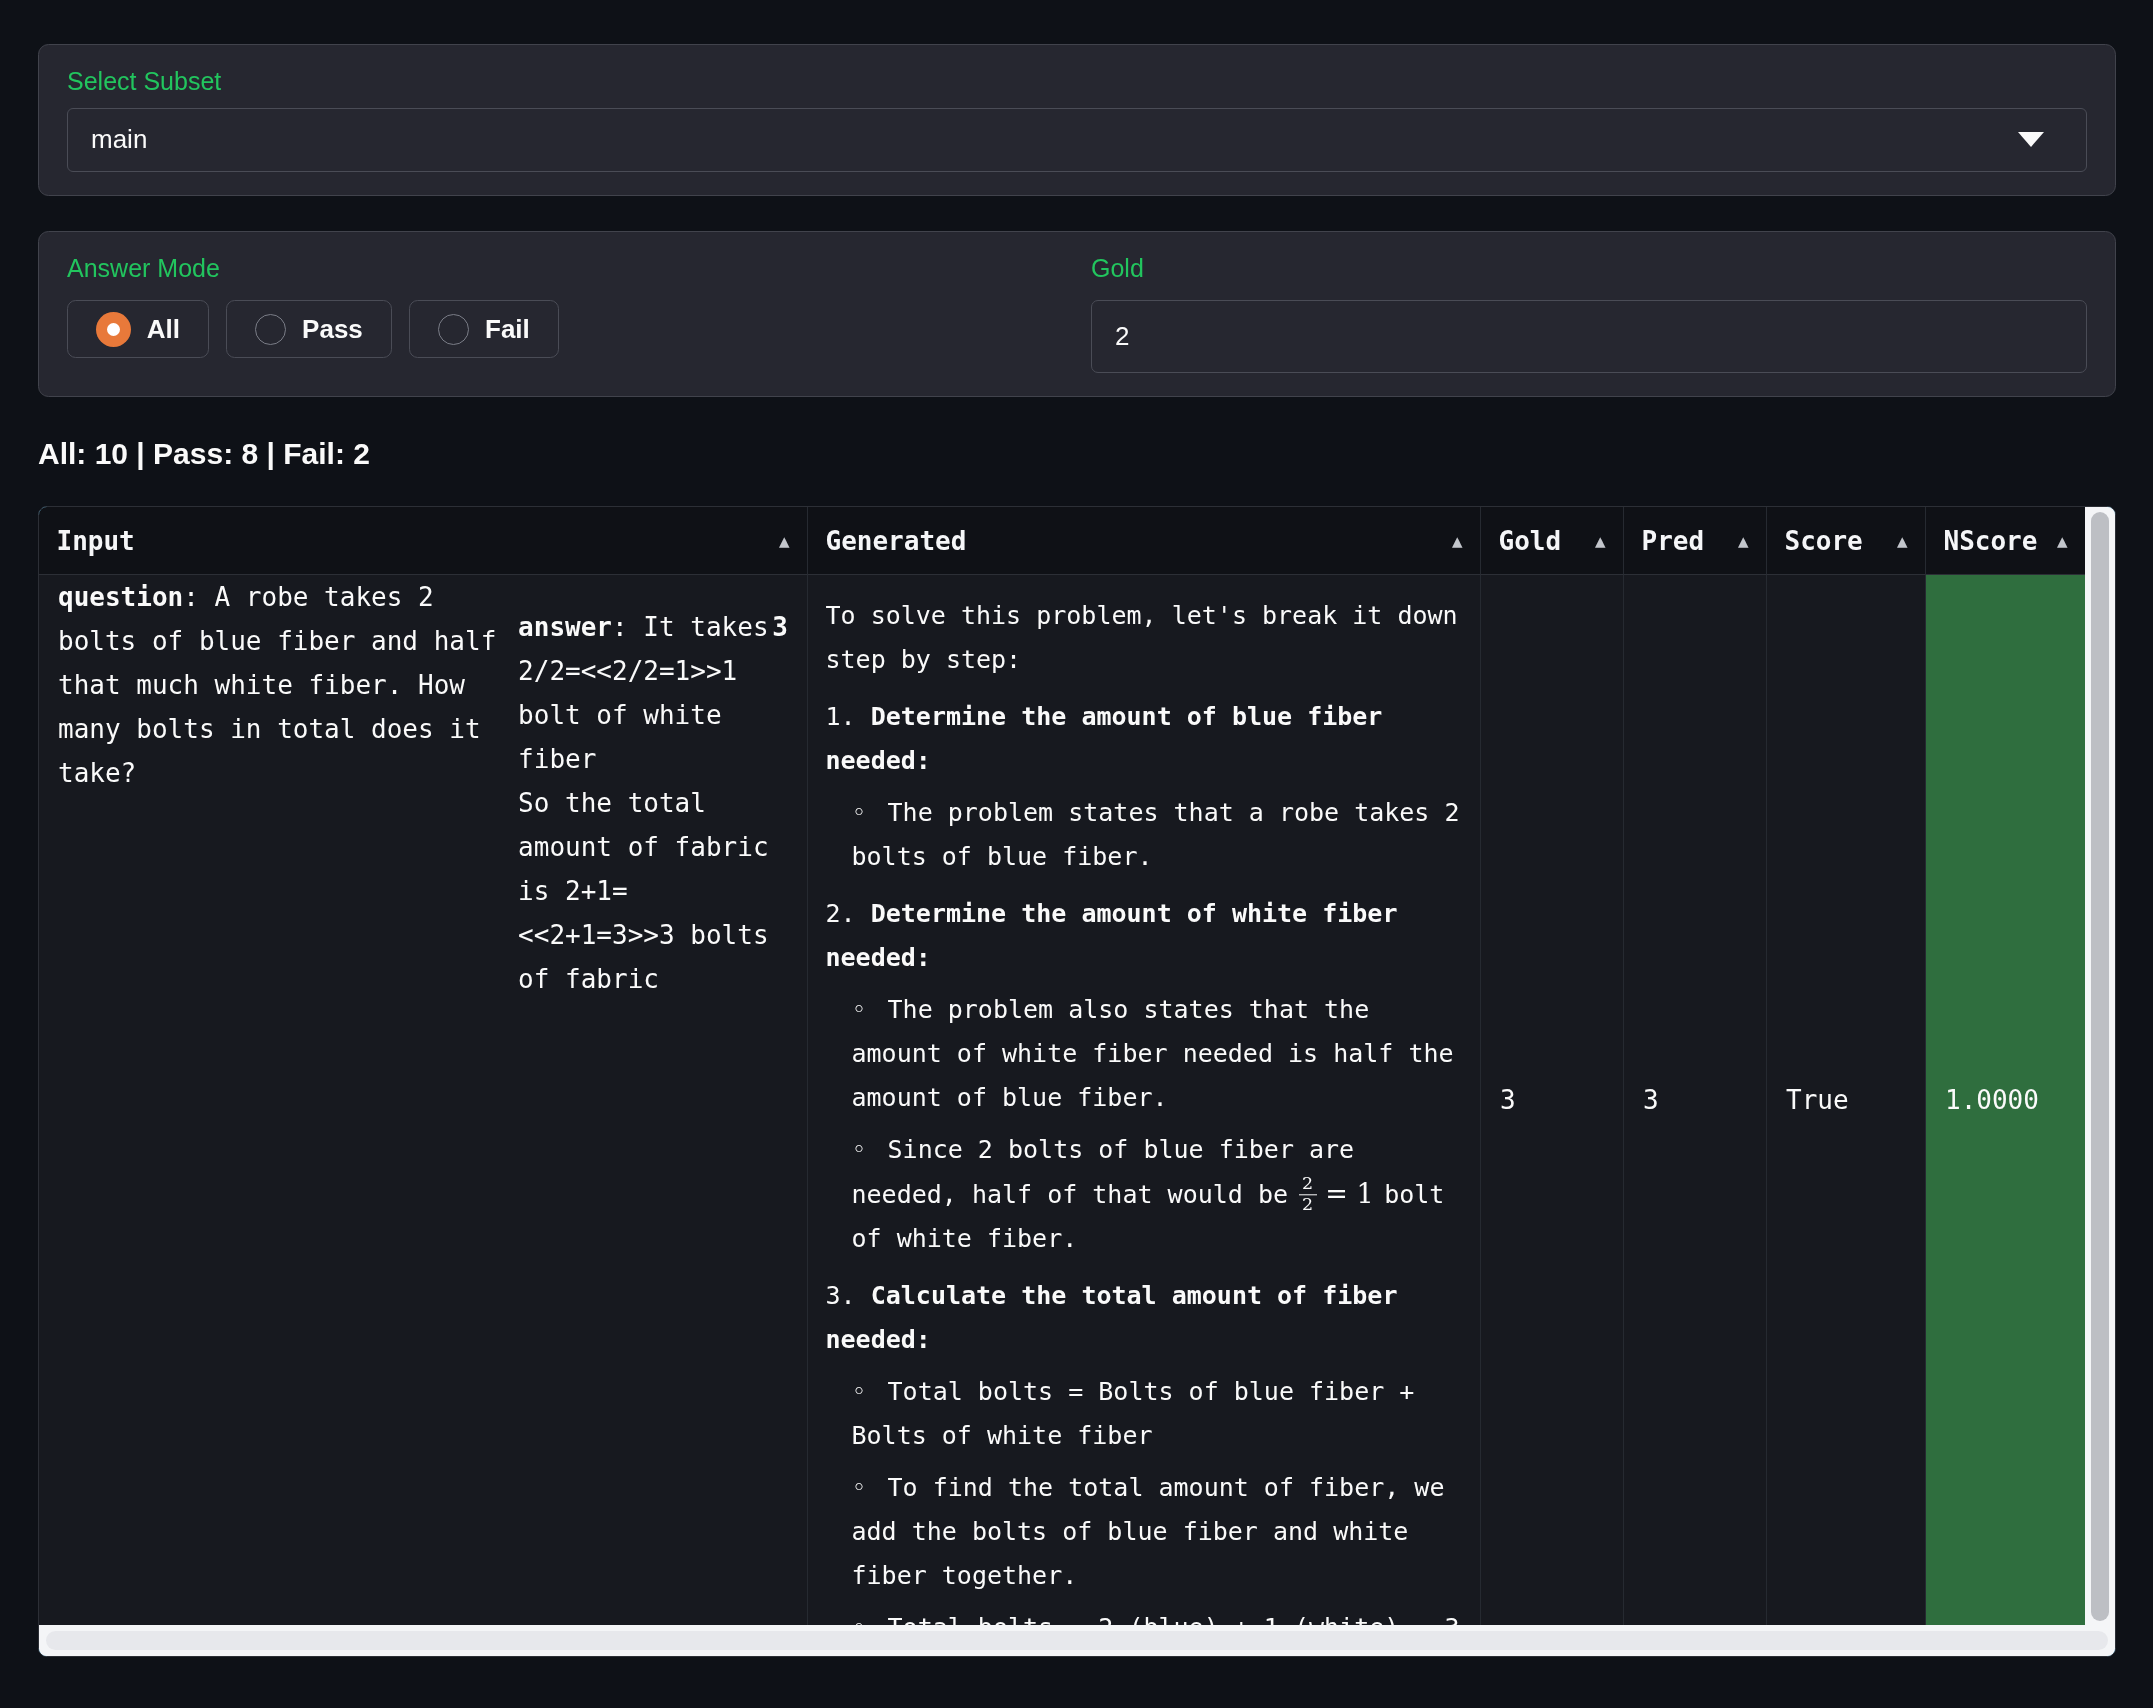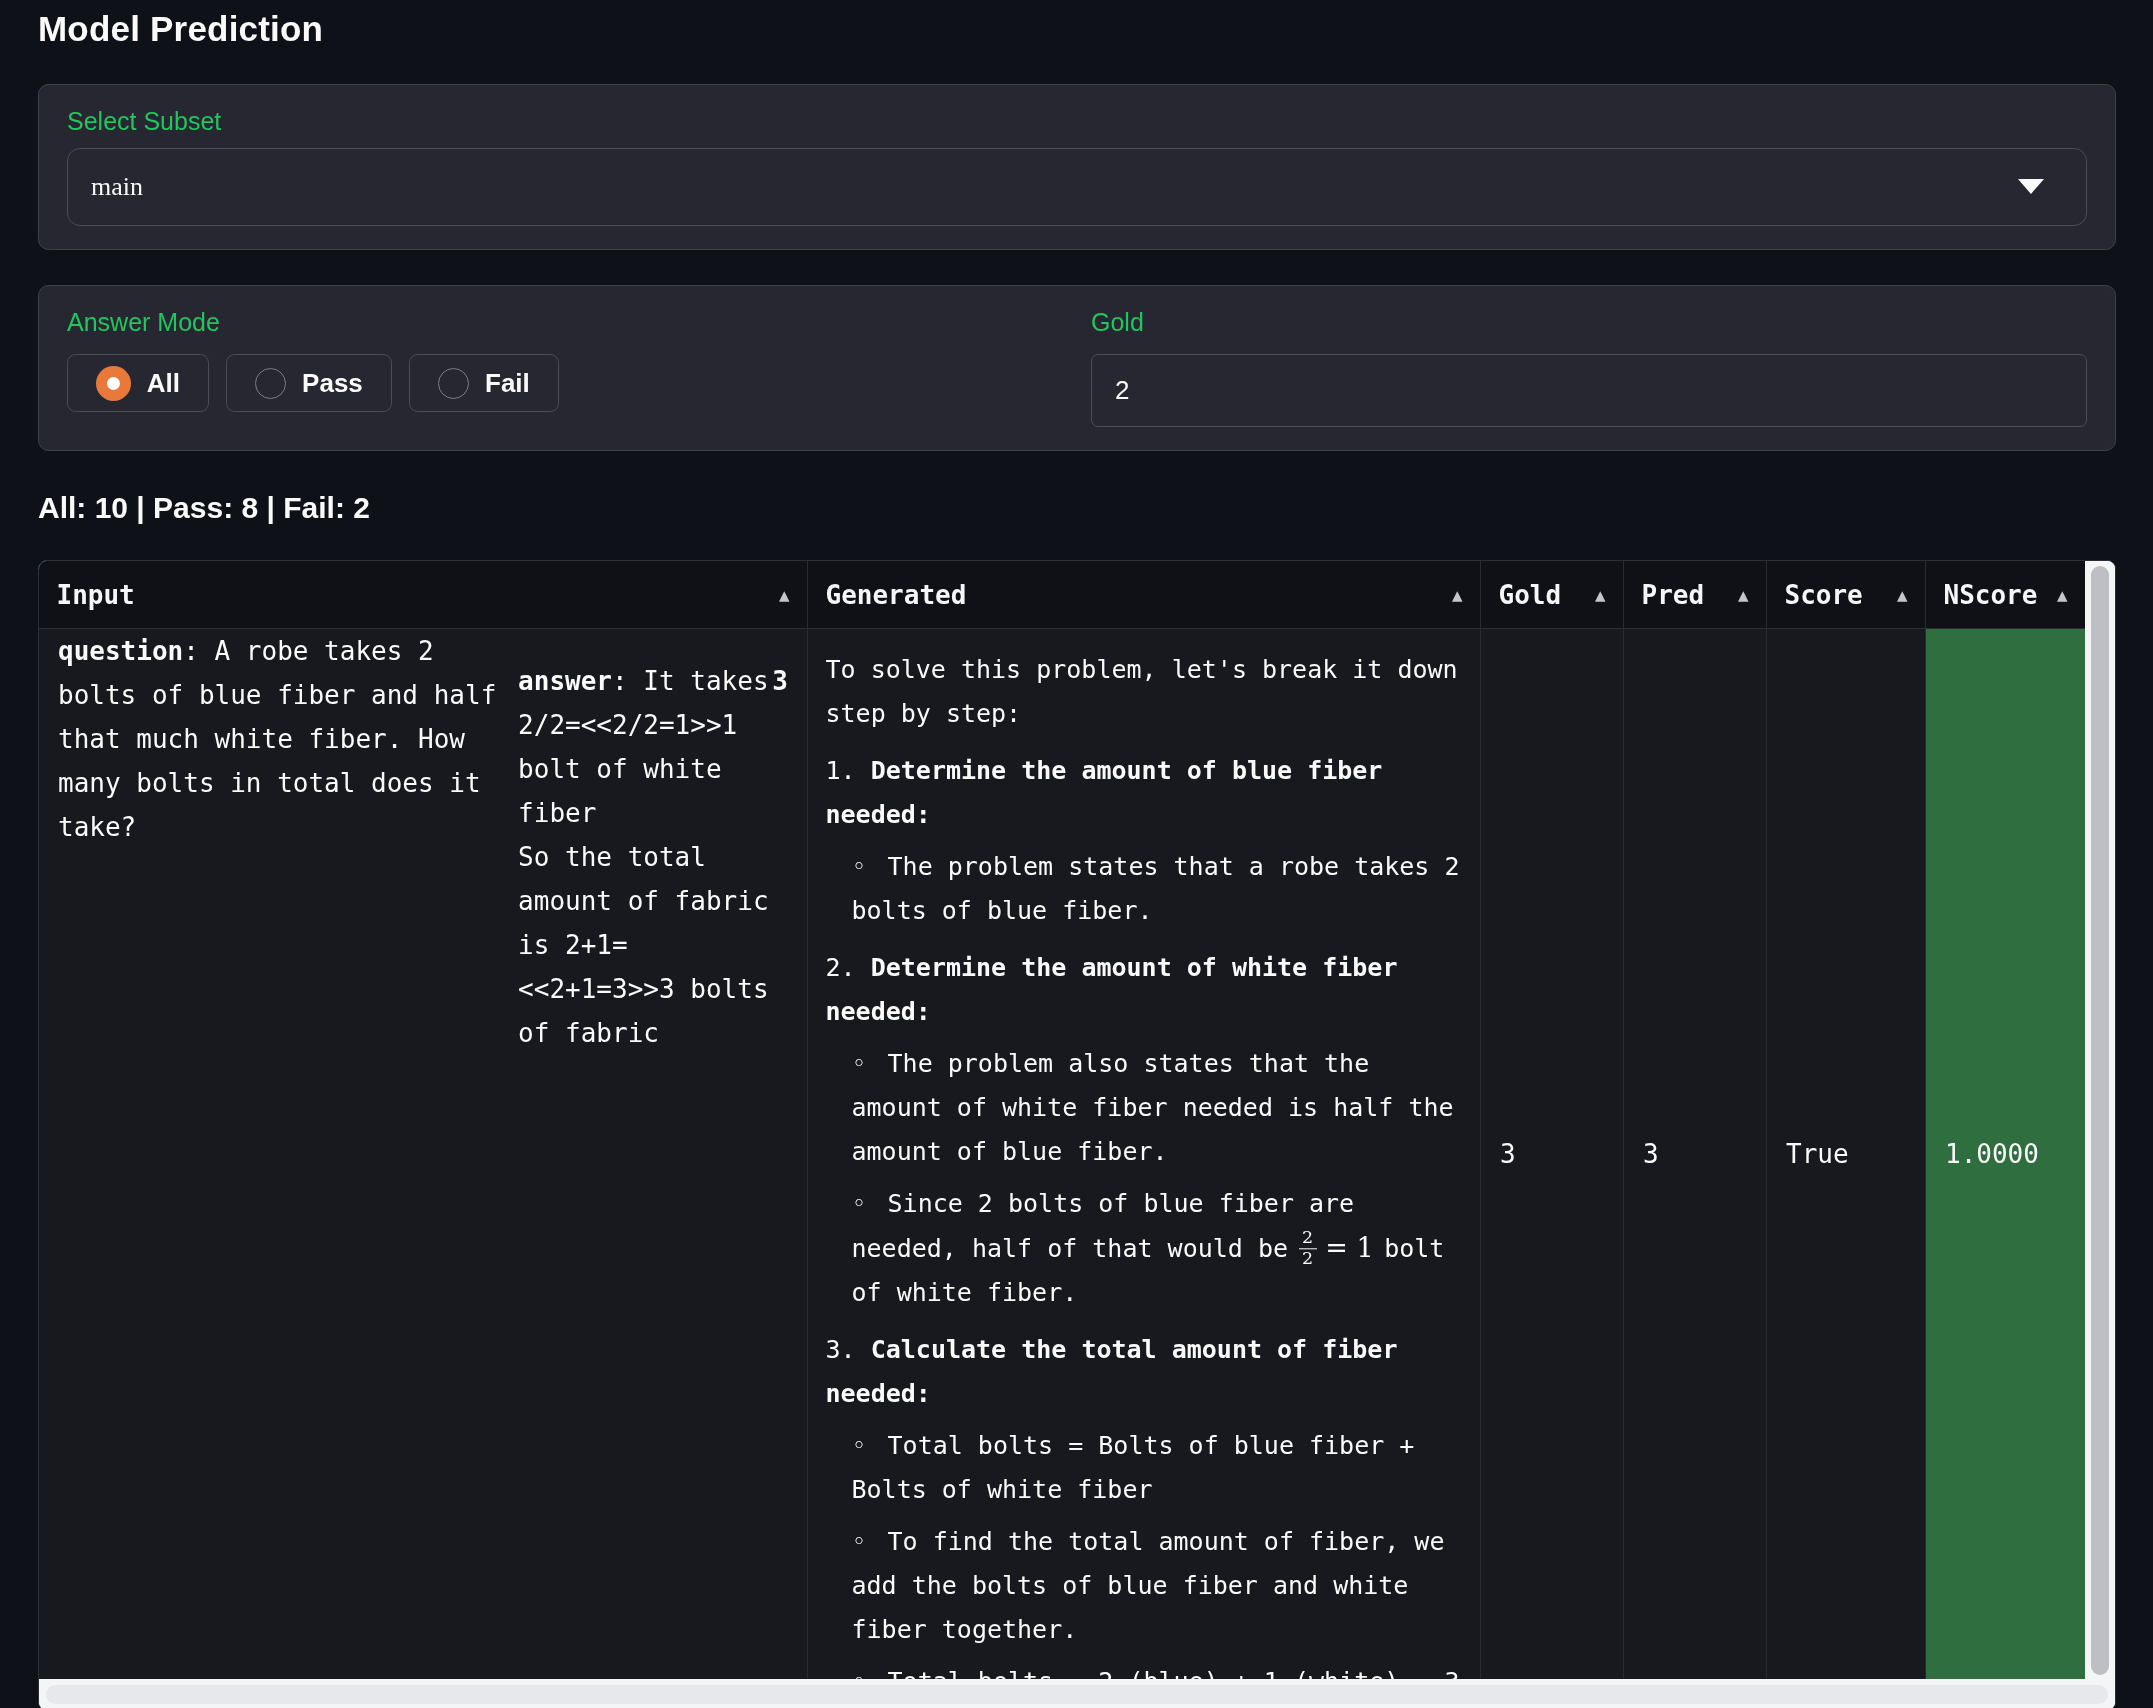--- a/index.html
+++ b/index.html
@@ -17,24 +17,24 @@
   .card {
     background:#262730;
     border:0.9px solid #41434c;
     border-radius:10.5px;
     padding:21px 28px 23px 28px;
     margin-top:35px;
   }
   .field-label { font-size:25px; color:#22c55e; line-height:30px; }
 
   .select-box {
-    margin-top:12.2px; height:78px;
-    background:#262730; border:0.9px solid #4a4c56; border-radius:13px;
+    margin-top:12.2px; height:64px;
+    background:#262730; border:0.9px solid #4a4c56; border-radius:6px;
     display:flex; align-items:center; justify-content:space-between;
-    padding:0 42px 0 23px; cursor:pointer;font-family:Liberation Serif, serif;
+    padding:0 42px 0 23px; cursor:pointer;
   }
   .select-value { font-size:26px; color:#fafafa; }
   .caret-down {
     width:0; height:0;
     border-left:13px solid transparent; border-right:13px solid transparent;
     border-top:15px solid #fafafa;
   }
 
   .filters { display:flex; gap:28px; }
   .filters .col { flex:1; min-width:0; }
@@ -133,21 +133,20 @@
   .h-scroll-thumb {
     position:absolute; left:7px; right:7px; top:6.1px; height:18.3px;
     background:#e7e8ec; border-radius:10.5px; cursor:pointer;
   }
 </style>
 </head>
 <body>
 
 <div class="app">
 
-  <div class="page-title">Model Prediction</div>
 
   <div class="card">
     <div class="field-label">Select Subset</div>
     <div class="select-box">
       <span class="select-value">main</span>
       <span class="caret-down"></span>
     </div>
   </div>
 
   <div class="card">

